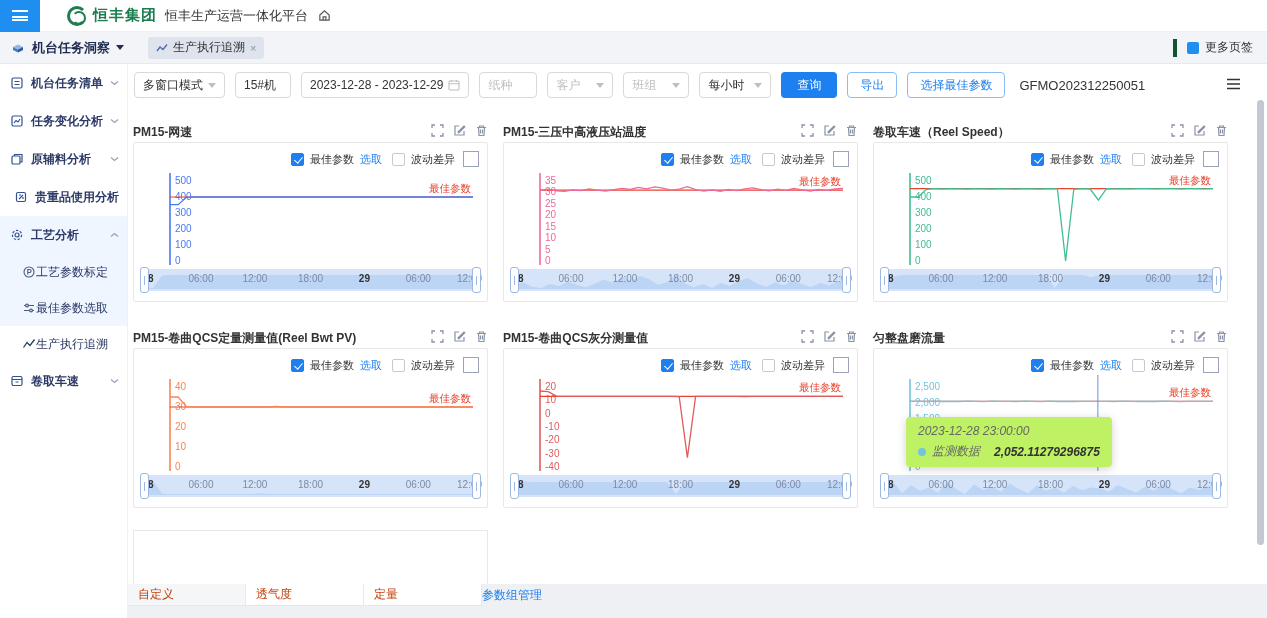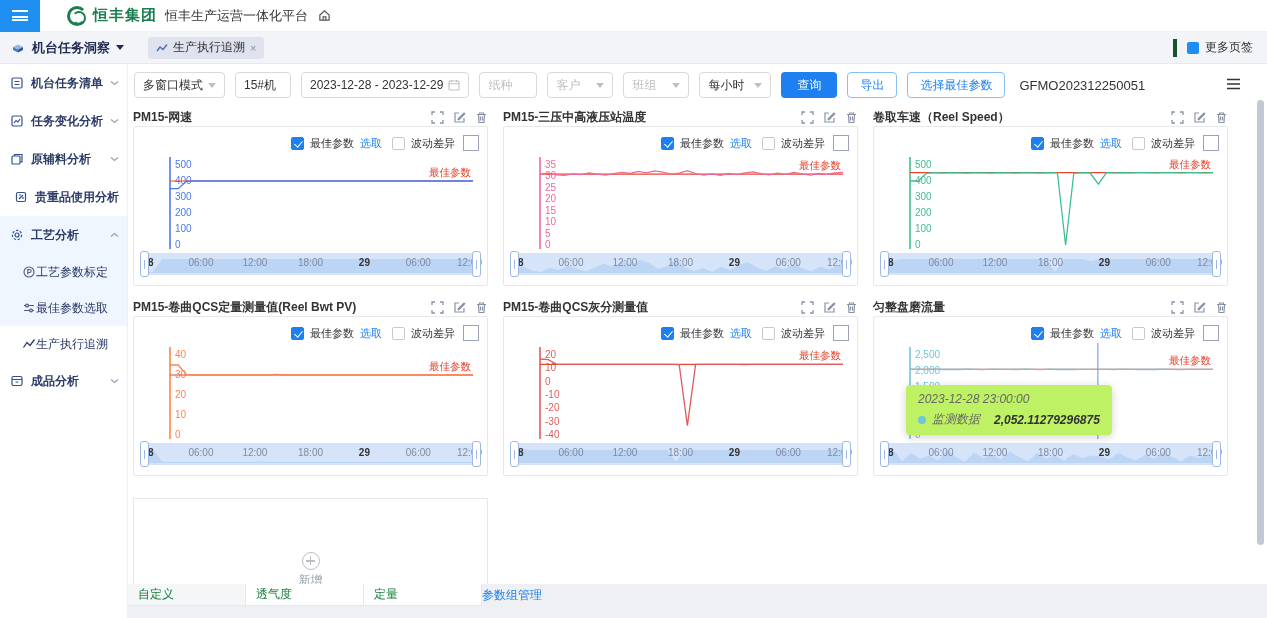--- a/index.html
+++ b/index.html
@@ -51,21 +51,21 @@
   .toolbar { display:flex; align-items:center; gap:10px; padding:8px 8px 6px 6px; }
   .ctl { height:26px; border:1px solid #d9d9d9; border-radius:4px; display:flex; align-items:center; font-size:12px; color:#333; padding:0 8px; background:#fff; gap:5px; cursor:pointer; white-space:nowrap; }
   .ctl.placeholder { color:#bfbfbf; }
   .caret { width:0; height:0; border-left:4px solid transparent; border-right:4px solid transparent; border-top:5px solid #bfbfbf; }
   .btn-primary { height:26px; border-radius:4px; background:#1e80f0; color:#fff; font-size:12px; border:none; padding:0 16px; cursor:pointer; }
   .btn-outline { height:26px; border-radius:4px; background:#fff; color:#1e80f0; font-size:12px; border:1px solid #88bdf5; padding:0 12px; cursor:pointer; }
   .order-no { font-size:13px; color:#333; margin-left:4px; }
   .tb-menu { margin-left:auto; margin-right:18px; color:#333; cursor:pointer; font-size:14px; }
 
   .grid { display:grid; grid-template-columns:repeat(3,355px); column-gap:15px; row-gap:8px; padding-left:5px; }
-  .panel-head { display:flex; align-items:center; height:18px; margin-top:4px; }
+  .panel-head { display:flex; align-items:flex-start; height:18px; margin-top:20px; }
   .panel-title { font-size:12px; font-weight:bold; color:#333; }
   .panel-tools { margin-left:auto; display:flex; gap:9px; color:#8a93a6; }
   .ptool { width:13px; height:13px; cursor:pointer; }
   .card { border:1px solid #e8e8e8; border-radius:2px; background:#fff; height:160px; padding:6px 8px; display:flex; flex-direction:column; }
   .legend { display:flex; align-items:center; justify-content:flex-end; gap:6px; height:20px; }
   .cbx { width:13px; height:13px; border:1px solid #c6c9cf; border-radius:2px; background:#fff; cursor:pointer; }
   .cbx.on { background:#1e80f0; border-color:#1e80f0; position:relative; }
   .cbx.on:after { content:""; position:absolute; left:3.5px; top:1px; width:4px; height:7px; border:solid #fff; border-width:0 1.5px 1.5px 0; transform:rotate(40deg); }
   .lg-t { font-size:11px; color:#333; }
   .lg-link { font-size:11px; color:#1e80f0; cursor:pointer; margin-right:4px; }
@@ -85,21 +85,21 @@
 
   .add-card { margin:22px 0 0 5px; width:355px; height:100px; border:1px solid #e8e8e8; background:#fff; display:flex; flex-direction:column; align-items:center; justify-content:flex-end; padding-bottom:8px; gap:2px; cursor:pointer; }
   .add-ic { width:18px; height:18px; border:1.5px solid #b9bec7; border-radius:50%; position:relative; }
   .add-ic:before,.add-ic:after { content:""; position:absolute; background:#b9bec7; }
   .add-ic:before { left:7px; top:3px; width:1.5px; height:9px; }
   .add-ic:after { left:3px; top:7px; width:9px; height:1.5px; }
   .add-lb { font-size:12px; color:#9aa0ab; }
 
   .bottom-strip { position:absolute; left:128px; bottom:0; width:1139px; height:34px; background:#eef0f4; }
   .btabs { display:flex; height:22px; }
-  .btab { width:118px; font-size:12px; color:#15803d; background:#fff; border-right:1px solid #e8e8e8; border-bottom:1px solid #e8e8e8; display:flex; align-items:center; padding-left:10px; cursor:pointer; }
+  .btab { width:118px; font-size:12px; color:#c2410c; background:#fff; border-right:1px solid #e8e8e8; border-bottom:1px solid #e8e8e8; display:flex; align-items:center; padding-left:10px; cursor:pointer; }
   .btab.active { background:#f5f6f8; }
   .btab-link { font-size:12px; color:#1e80f0; display:flex; align-items:center; cursor:pointer; }
 
   .scrollbar { position:absolute; right:3px; top:100px; width:7px; height:445px; background:#c3c8d2; border-radius:4px; z-index:6; cursor:pointer; }
 </style>
 </head>
 <body>
 
 <div class="page">
 
@@ -210,21 +210,21 @@
             <path d="M1.5 10.5 L5 5.5 L8 8.5 L12.5 2.5"></path>
           </svg>
         <span class="lbl">生产执行追溯</span>
       </div>
     </div>
     <div class="side-item">
       <svg class="side-ic" viewBox="0 0 14 14" fill="none" stroke="#35508f" stroke-width="1.2">
           <rect x="2" y="2.5" width="10" height="9" rx="1.5"></rect>
           <path d="M2 5.5 H12 M5.5 8 H8.5"></path>
         </svg>
-      <span class="lbl">成品分析</span>
+      <span class="lbl">卷取车速</span>
       <svg class="chev" width="9" height="6" viewBox="0 0 9 6" fill="none" stroke="#9aa3b8" stroke-width="1.3">
           <path d="M1 1.5 L4.5 4.5 L8 1.5"></path>
         </svg>
     </div>
   </div>
   <div class="collapse">« <span>收起</span></div>
 
   <div class="content">
     <div class="toolbar">
       <div class="ctl">

